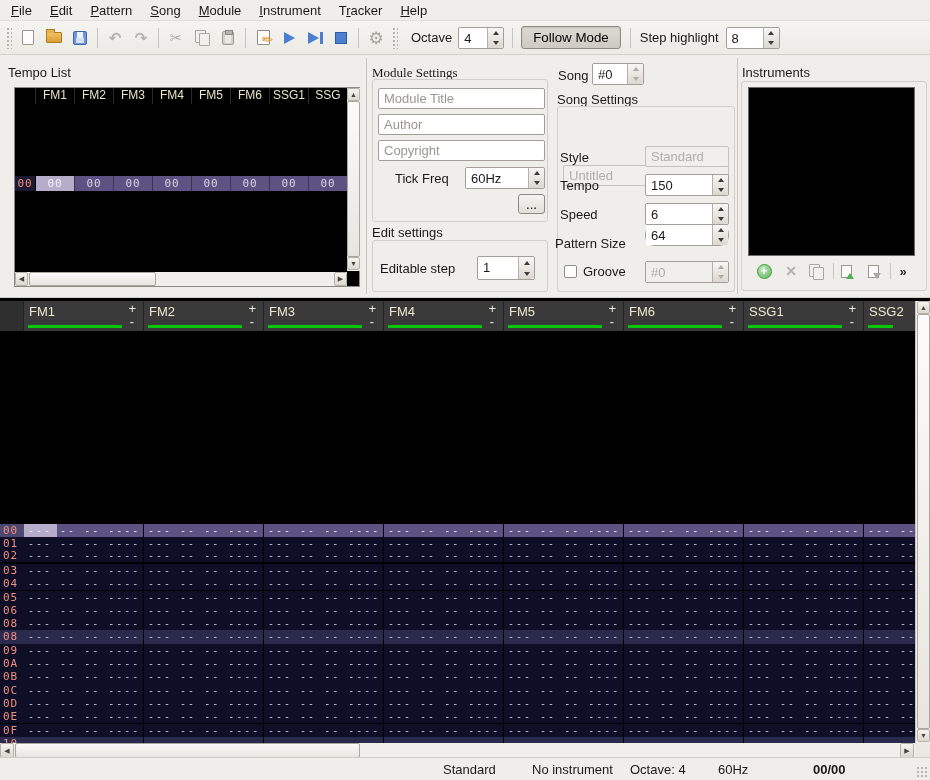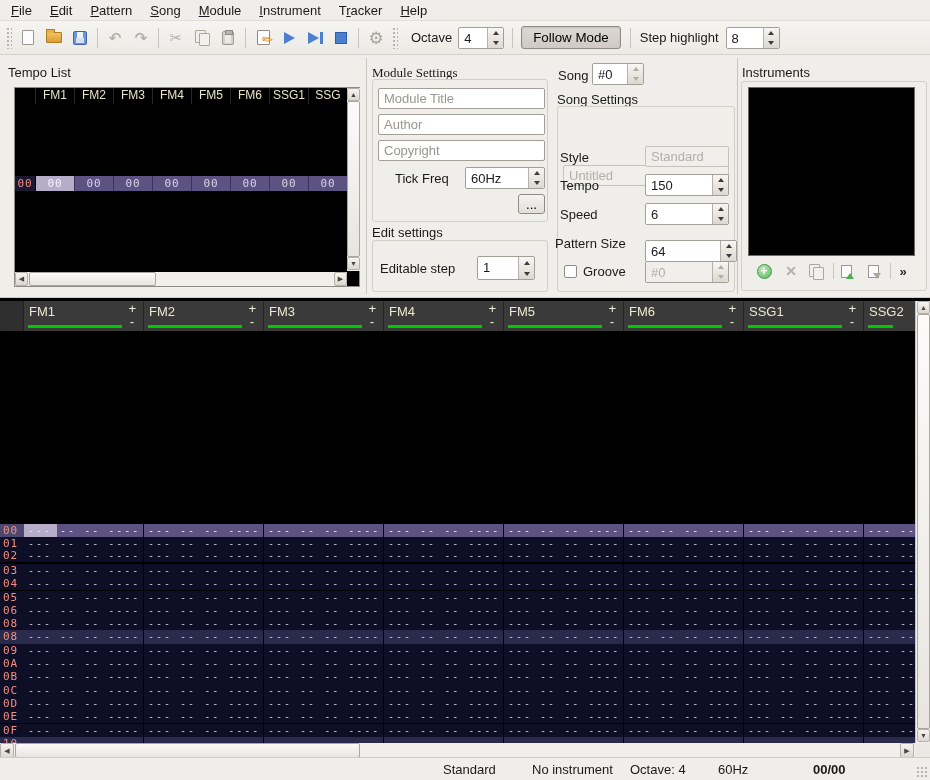--- a/index.html
+++ b/index.html
@@ -305,21 +305,21 @@
   <div class="btns">
       <div>
         <span class="tri-up"></span>
       </div>
       <div>
         <span class="tri-dn"></span>
       </div>
     </div>
 </div>
 <span class="flabel" style="left:555px; top:236px; width:85px;">Pattern Size</span>
-<div class="spin abs" style="left:645px; top:240px; width:92px;">
+<div class="spin abs" style="left:645px; top:224px; width:84px;border-radius:10px;">
   <div class="val">64</div>
   <div class="btns">
       <div>
         <span class="tri-up"></span>
       </div>
       <div>
         <span class="tri-dn"></span>
       </div>
     </div>
 </div>

